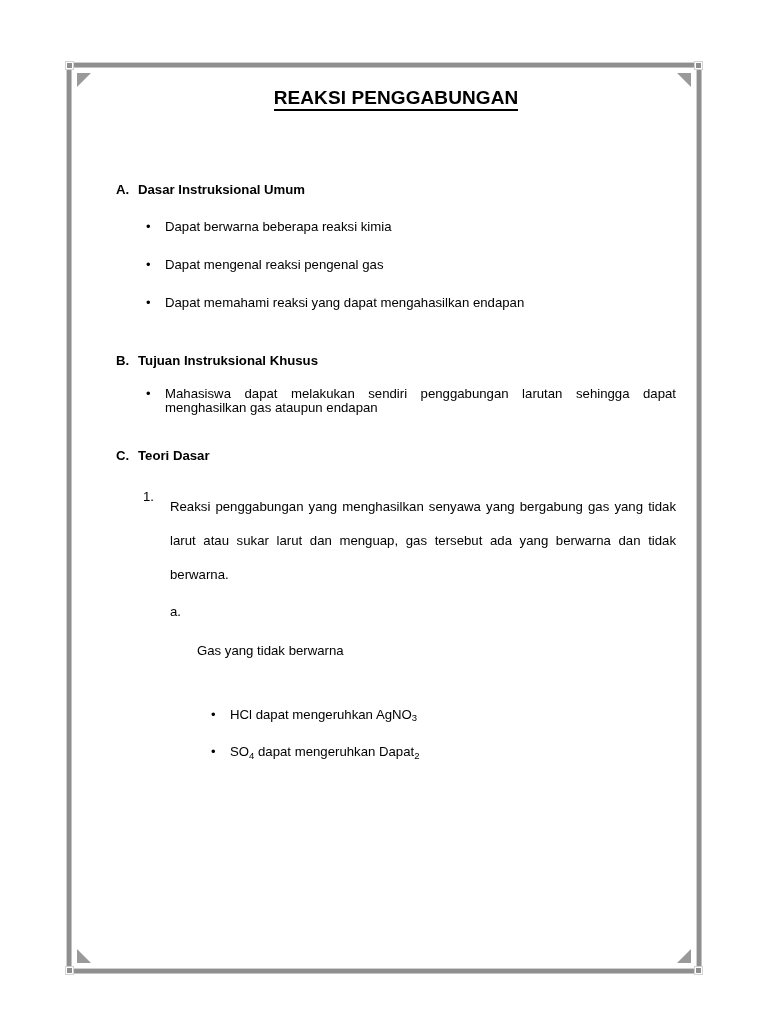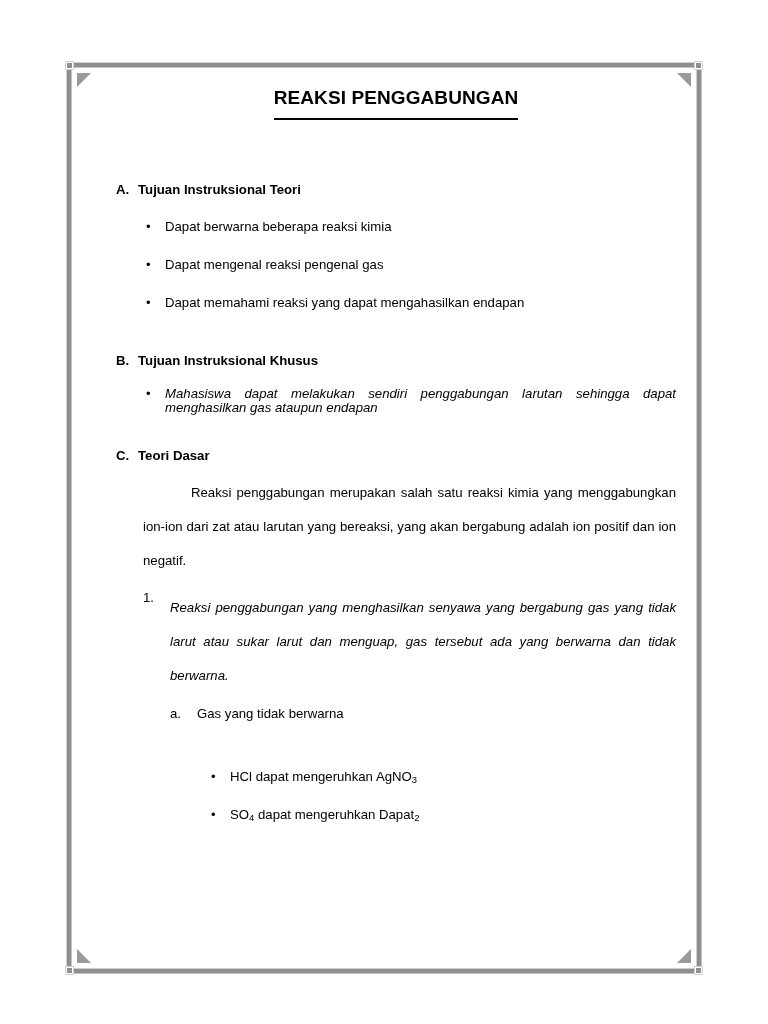--- a/index.html
+++ b/index.html
@@ -113,21 +113,21 @@
     text-align: center;
     font-size: 19px;
     font-weight: bold;
     letter-spacing: 0.1px;
     margin: 0;
     padding-top: 26px;
     width: 560px;
   }
   .doc-title span {
     border-bottom: 2px solid #000;
-    padding-bottom: 10px;
+    padding-bottom: 1px;
   }
 
   .spacer-after-title { height: 76px; }
 
   
   .section-heading {
     display: flex;
     font-weight: bold;
     font-size: 13.2px;
     margin: 0;
@@ -171,29 +171,29 @@
 
   
   .alpha-row {
     display: flex;
     margin: 0;
   }
   .alpha-row .alpha {
     flex: 0 0 27px;
     width: 27px;
   }
-  .alpha-row .atext { flex: 1; }
+  .alpha-row .atext { flex: 1; margin-top: 39px; }
 
   .para {
     margin: 0;
     line-height: 2.56;
   }
   .para.indent-first { text-indent: 48px; }
 
-  .line-spaced { line-height: 2.56; font-style: italic; }
+  .line-spaced { line-height: 2.56; }
 
   sub {
     font-size: 0.72em;
     vertical-align: baseline;
     position: relative;
     bottom: -0.24em;
   }
 
   .gap-14 { height: 14px; }
   .gap-20 { height: 20px; }
@@ -226,21 +226,21 @@
 </div>
 
 <div class="doc">
 
   <h1 class="doc-title"><span><span>REAKSI PENGGABUNGAN</span></span></h1>
 
   <div class="spacer-after-title"></div>
 
   <div class="section-heading">
     <span class="marker">A.</span>
-    <span class="label">Tujuan Instruksional Teori</span>
+    <span class="label">Dasar Instruksional Umum</span>
   </div>
 
   <div class="gap-24"></div>
 
   <div class="bullet-row indent-l1">
     <span class="dot">•</span>
     <span class="btext">Dapat berwarna beberapa reaksi kimia</span>
   </div>
   <div class="gap-24"></div>
   <div class="bullet-row indent-l1">
@@ -269,21 +269,20 @@
 
   <div class="gap-34"></div>
 
   <div class="section-heading">
     <span class="marker">C.</span>
     <span class="label">Teori Dasar</span>
   </div>
 
   <div class="gap-14"></div>
 
-  <p class="para indent-first just indent-l1">Reaksi penggabungan merupakan salah satu reaksi kimia yang menggabungkan ion-ion dari zat atau larutan yang bereaksi, yang akan bergabung adalah ion positif dan ion negatif.</p>
 
   <div class="gap-14"></div>
 
   <div class="num-row indent-l1">
     <span class="num">1.</span>
     <span class="ntext just line-spaced">Reaksi penggabungan yang menghasilkan senyawa yang bergabung gas yang tidak larut atau sukar larut dan menguap, gas tersebut ada yang berwarna dan tidak berwarna.</span>
   </div>
 
   <div class="gap-14"></div>
 

